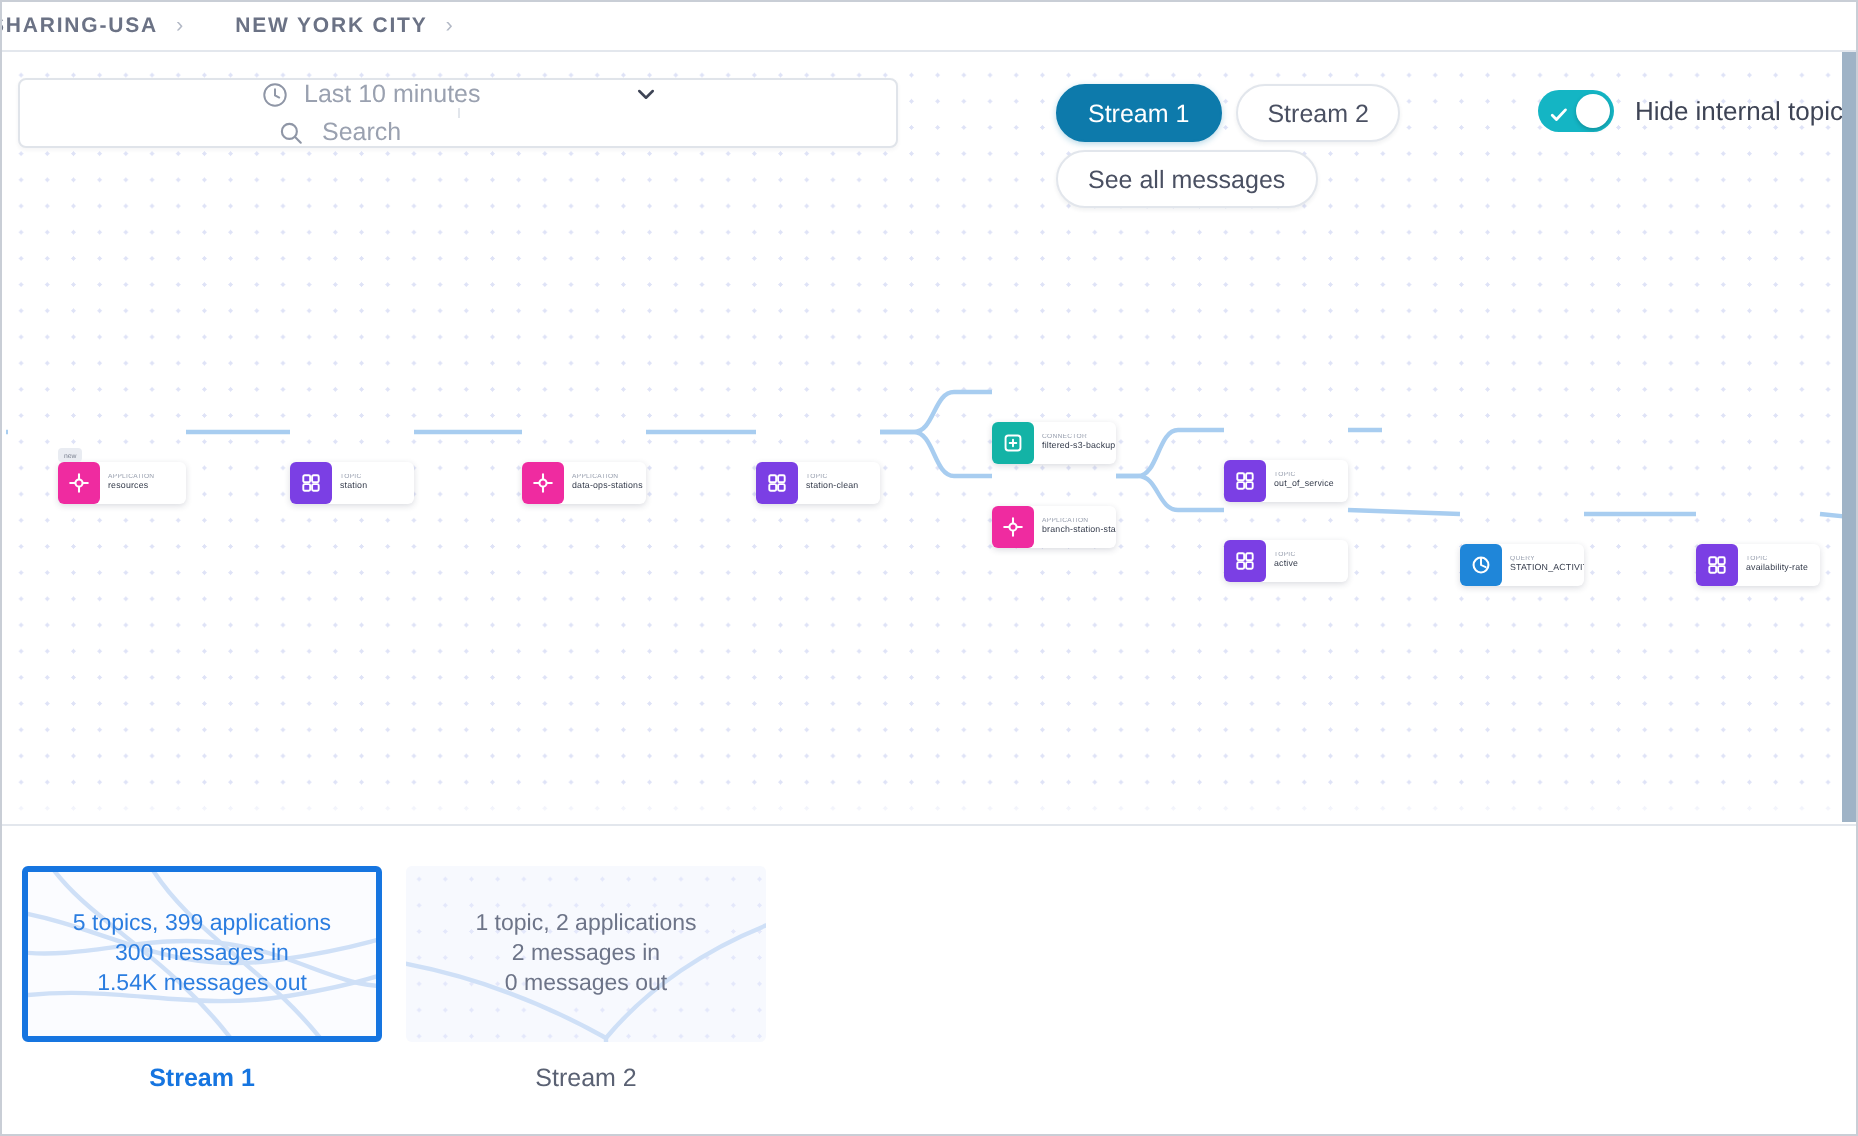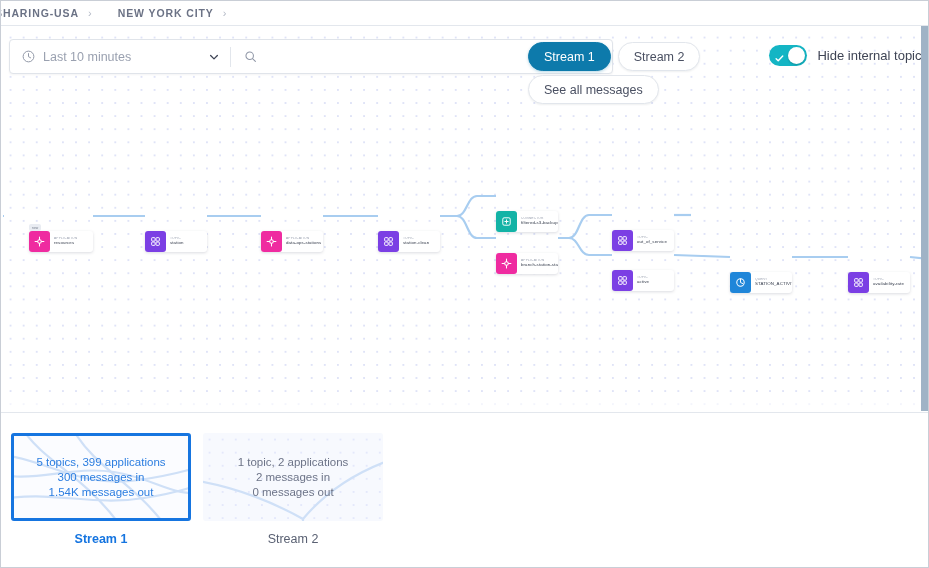--- a/index.html
+++ b/index.html
@@ -54,27 +54,28 @@
   .canvas-fade {
     position: absolute; left: 0; bottom: 0;
     width: 929px; height: 18px;
     background: linear-gradient(to bottom, rgba(255,255,255,0), #ffffff);
     pointer-events: none;
   }
 
   
   .toolbar {
     position: absolute; top: 38px; left: 8px;
-    width: 604px; height: 35px;
+    width: 440px; height: 35px;
     background: #fff;
     border: 1px solid #e0e4ea;
     border-radius: 4px;
     display: flex; align-items: center;
     box-shadow: 0 1px 2px rgba(30,40,60,.05);
     z-index: 20;
+    flex-direction: column;
   }
   .time-picker {
     display: flex; align-items: center;
     width: 220px; height: 100%;
     padding: 0 10px 0 12px;
     cursor: pointer;
   }
   .clock-icon { flex: 0 0 auto; margin-right: 8px; display:flex; }
   .time-label {
     flex: 1 1 auto;
@@ -450,20 +451,21 @@
       </span>
     </div>
     <div class="tb-divider"></div>
     <div class="search-box">
       <span class="search-icon">
         <svg width="13" height="13" viewBox="0 0 16 16">
           <circle cx="7" cy="7" r="4.6" fill="none" stroke="#8f96a6" stroke-width="1.3"></circle>
           <path d="M10.5 10.5 L14 14" stroke="#8f96a6" stroke-width="1.3" stroke-linecap="round"></path>
         </svg>
       </span>
+      <input class="search-input" type="text" placeholder="Search" style="">
     </div>
   </div>
 
   <div class="pill-row">
     <div class="pill active">Stream 1</div>
     <div class="pill">Stream 2</div>
   </div>
   <div class="pill-row2">
     <div class="pill">See all messages</div>
   </div>

